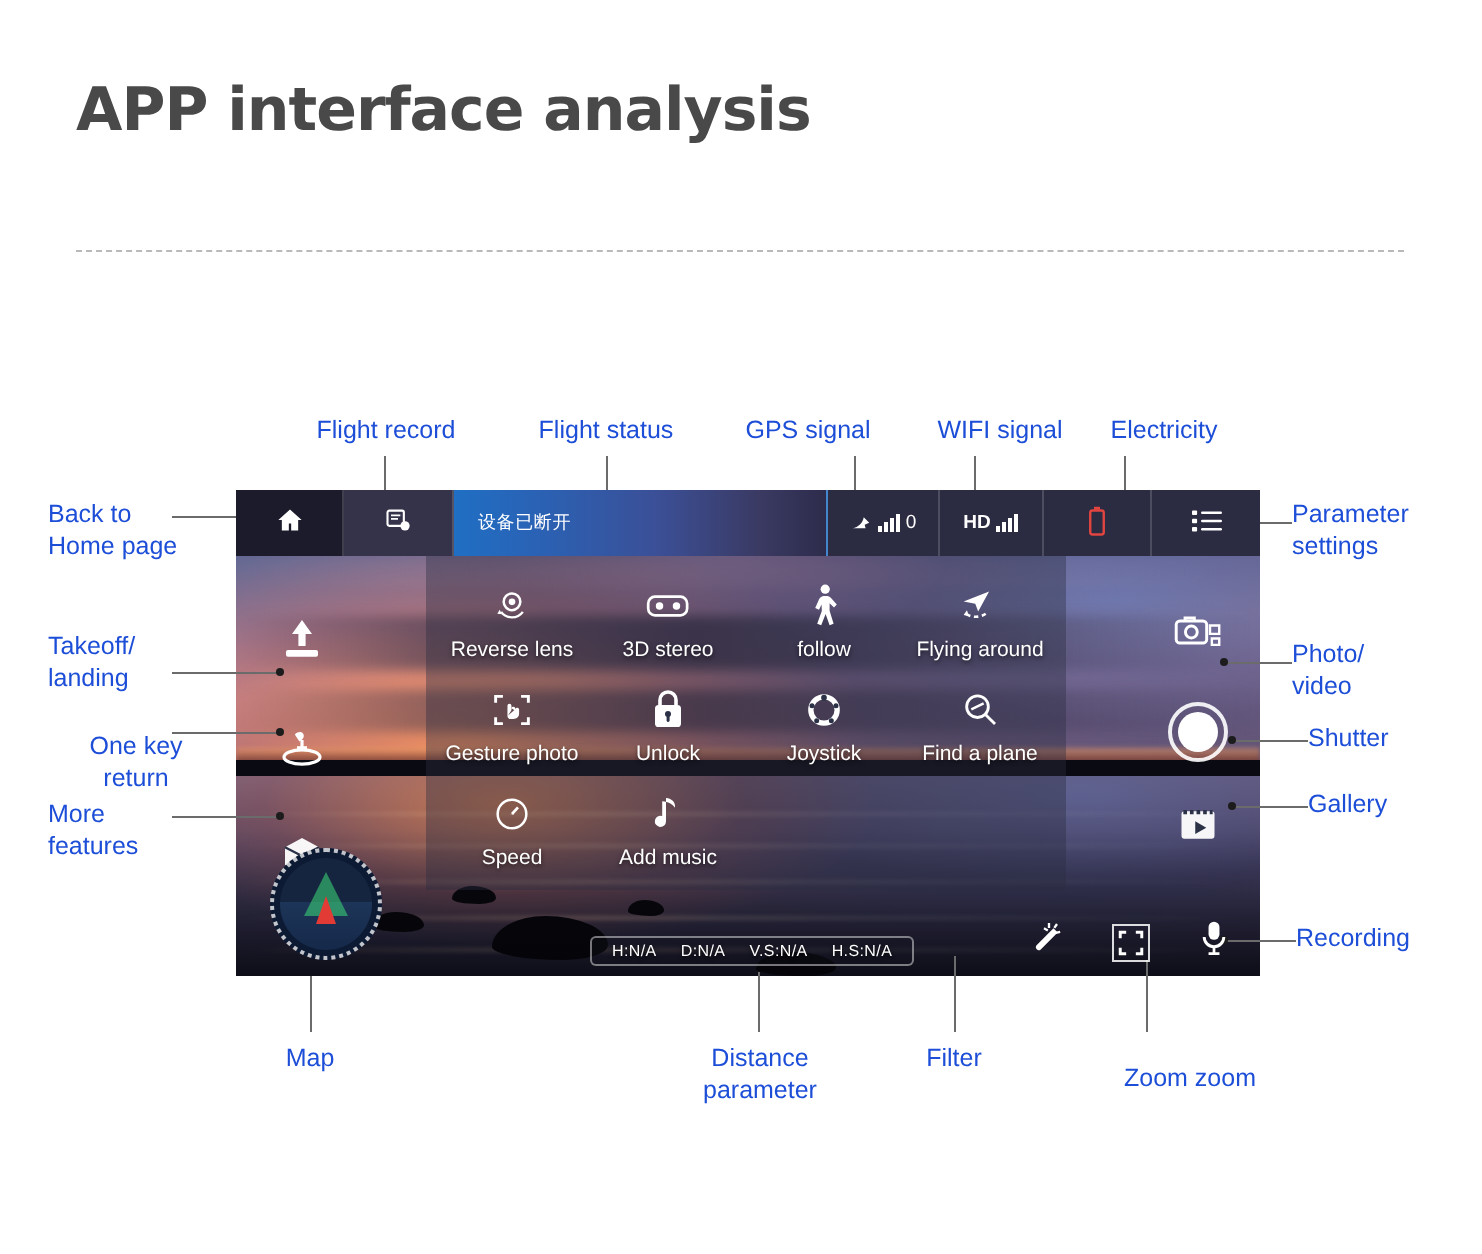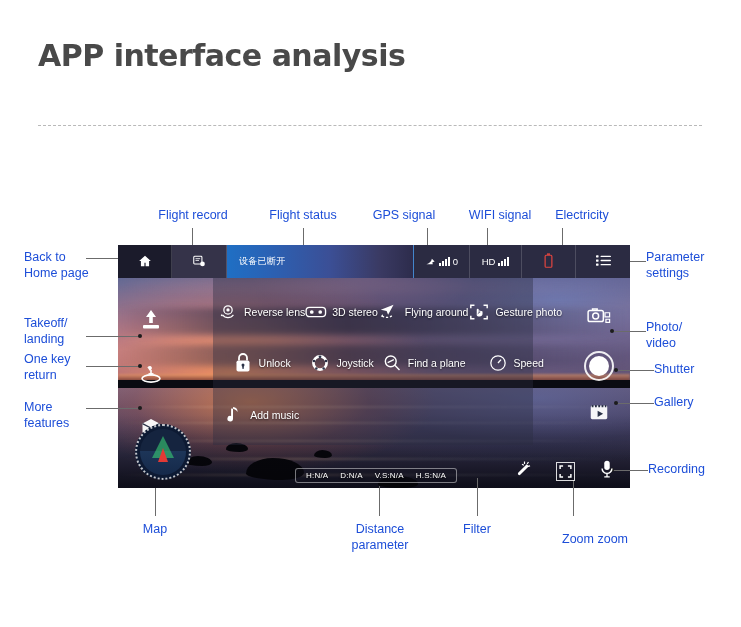--- a/index.html
+++ b/index.html
@@ -128,21 +128,21 @@
   .sb-home { width: 54px; background: #1b1b2b; }
   .sb-rec  { width: 55px; background: #353349; }
   .sb-status {
     flex: 1;
     justify-content: flex-start;
     padding-left: 12px;
     background: linear-gradient(90deg, #1f6fc4 0%, #2a62b5 22%, #3b4f96 55%, #3a3a63 82%, #2d2c4c 100%);
   }
   .sb-status span { font-size: 9px; letter-spacing: .3px; }
   .sb-gps  { width: 56px; background: #2b2b42; }
-  .sb-wifi { width: 52px; background: #2b2b42; }
+  .sb-wifi { width: 52px; background: #2b2b42; font-weight: bold; }
   .sb-batt { width: 54px; background: #2b2b42; }
   .sb-menu { width: 54px; background: #2b2b42; border-right: none; }
 
   .bars { display: inline-flex; align-items: flex-end; gap: 1px; height: 9px; }
   .bars i { display: block; width: 2px; background: #fff; }
   .bars i:nth-child(1) { height: 3px; }
   .bars i:nth-child(2) { height: 5px; }
   .bars i:nth-child(3) { height: 7px; }
   .bars i:nth-child(4) { height: 9px; }
 
@@ -163,21 +163,21 @@
     position: absolute; z-index: 5;
     left: 95px; top: 33px;
     width: 320px; height: 167px;
     background: rgba(42,46,66,0.40);
     display: grid;
     grid-template-columns: repeat(4, 1fr);
     grid-template-rows: repeat(3, 1fr);
     padding: 8px 4px 4px;
   }
   .gi {
-    display: flex; flex-direction: row; align-items: center; justify-content: center;
+    display: flex; flex-direction: column; align-items: center; justify-content: center;
     gap: 5px; cursor: pointer;
   }
   .gi-label { color: #fff; font-size: 10.5px; white-space: nowrap; text-shadow: 0 1px 2px rgba(0,0,0,.6); }
   .gi-icon  { width: 22px; height: 22px; display: flex; align-items: center; justify-content: center; }
 
   
   .compass {
     position: absolute; z-index: 6;
     left: 17px; bottom: 8px;
     width: 56px; height: 56px; border-radius: 50%;
@@ -401,20 +401,29 @@
         <svg width="22" height="18" viewBox="0 0 26 18" fill="none" stroke="#ffffff" stroke-width="1.6">
           <rect x="1.3" y="3.5" width="23" height="11" rx="4"></rect>
           <circle cx="8" cy="9" r="2.2" fill="#ffffff" stroke="none"></circle>
           <circle cx="18" cy="9" r="2.2" fill="#ffffff" stroke="none"></circle>
         </svg>
       </span>
       <span class="gi-label">3D stereo</span>
     </div>
 
 
+    <div class="gi">
+      <span class="gi-icon">
+        <svg width="18" height="22" viewBox="0 0 16 22" fill="#ffffff">
+          <circle cx="8.6" cy="2.6" r="2.3"></circle>
+          <path d="M7.6 6c-1.3.3-2 1.2-2.5 2.6L3.6 12l1.9.9 1.3-2.6.1 3.2-2.3 6.4 2 .7 2.2-5.6 2 5.6 2-.7-2-6.5V9.6l2.2 2.1 1.4-1.5-3-3.3c-.8-.8-1.6-1.1-2.8-.9z"></path>
+        </svg>
+      </span>
+      <span class="gi-label">follow</span>
+    </div>
 
     <div class="gi">
       <span class="gi-icon">
         <svg width="22" height="20" viewBox="0 0 24 22" fill="none" stroke="#ffffff" stroke-width="1.4">
           <path d="M3 8.5 17 3l-6 11-1.6-4.2z" fill="#ffffff" stroke="none"></path>
           <path d="M4.5 15.5c3.5 2.2 9 2 12-1.5" stroke-dasharray="2.4 2"></path>
           <path d="M4.8 13.4 3 16l3 .6z" fill="#ffffff" stroke="none"></path>
         </svg>
       </span>
       <span class="gi-label">Flying around</span>
@@ -554,21 +563,21 @@
 
 <div class="ann left" style="left:24px; top:250px; width:92px;">Back to
 Home page</div>
 <div class="lead h" style="left:86px; top:258px; width:32px;"></div>
 
 <div class="ann left" style="left:24px; top:316px; width:88px;">Takeoff/
 landing</div>
 <div class="lead h" style="left:86px; top:336px; width:54px;"></div>
 <div class="dot" style="left:138px; top:334px;"></div>
 
-<div class="ann left" style="left:24px; top:352px; width:88px;">One key
+<div class="ann left" style="left:24px; top:366px; width:88px;text-align:center;">One key
 return</div>
 <div class="lead h" style="left:86px; top:366px; width:54px;"></div>
 <div class="dot" style="left:138px; top:364px;"></div>
 
 <div class="ann left" style="left:24px; top:400px; width:88px;">More
 features</div>
 <div class="lead h" style="left:86px; top:408px; width:54px;"></div>
 <div class="dot" style="left:138px; top:406px;"></div>
 
 <div class="ann right" style="left:646px; top:250px; width:94px;">Parameter

